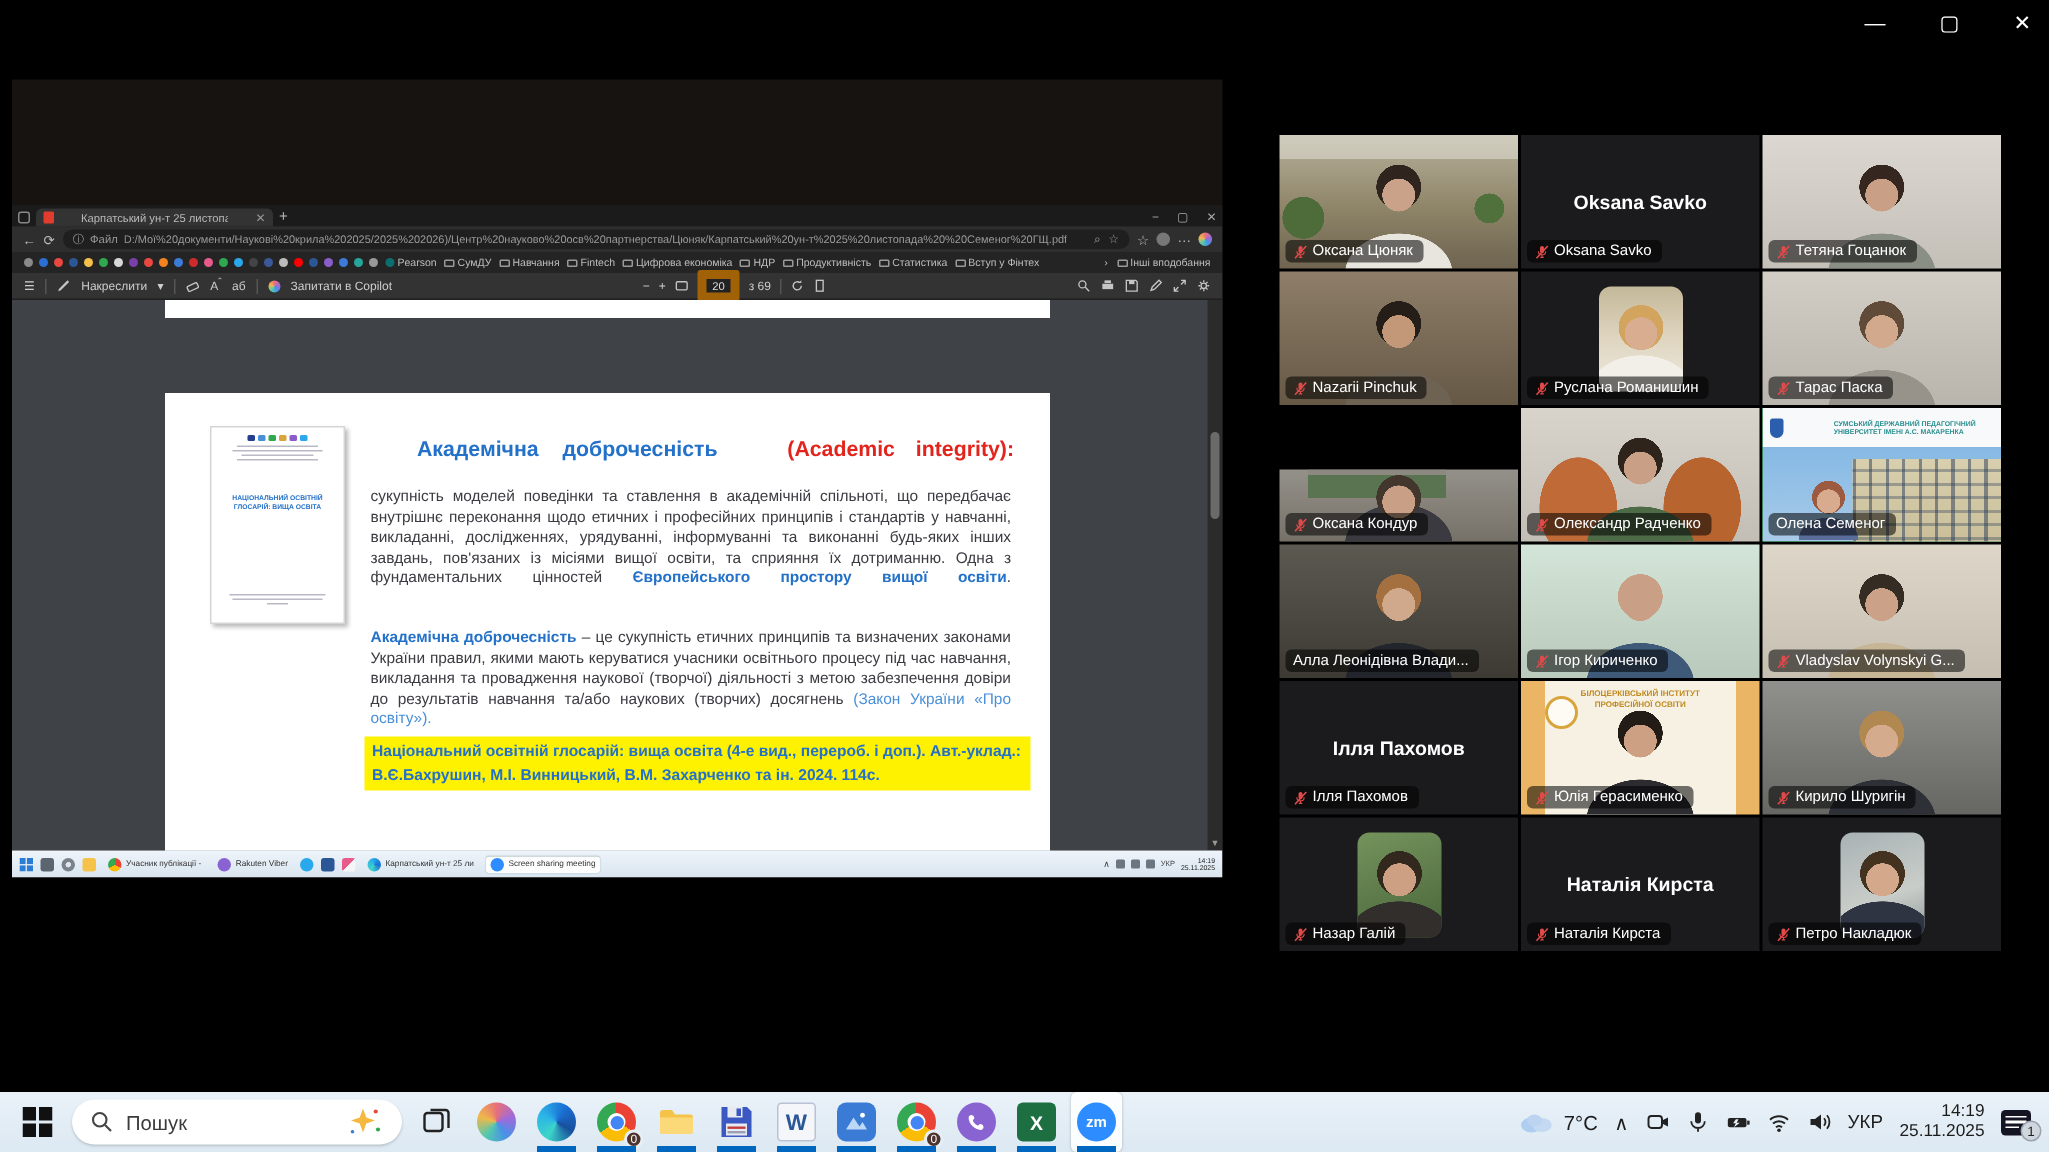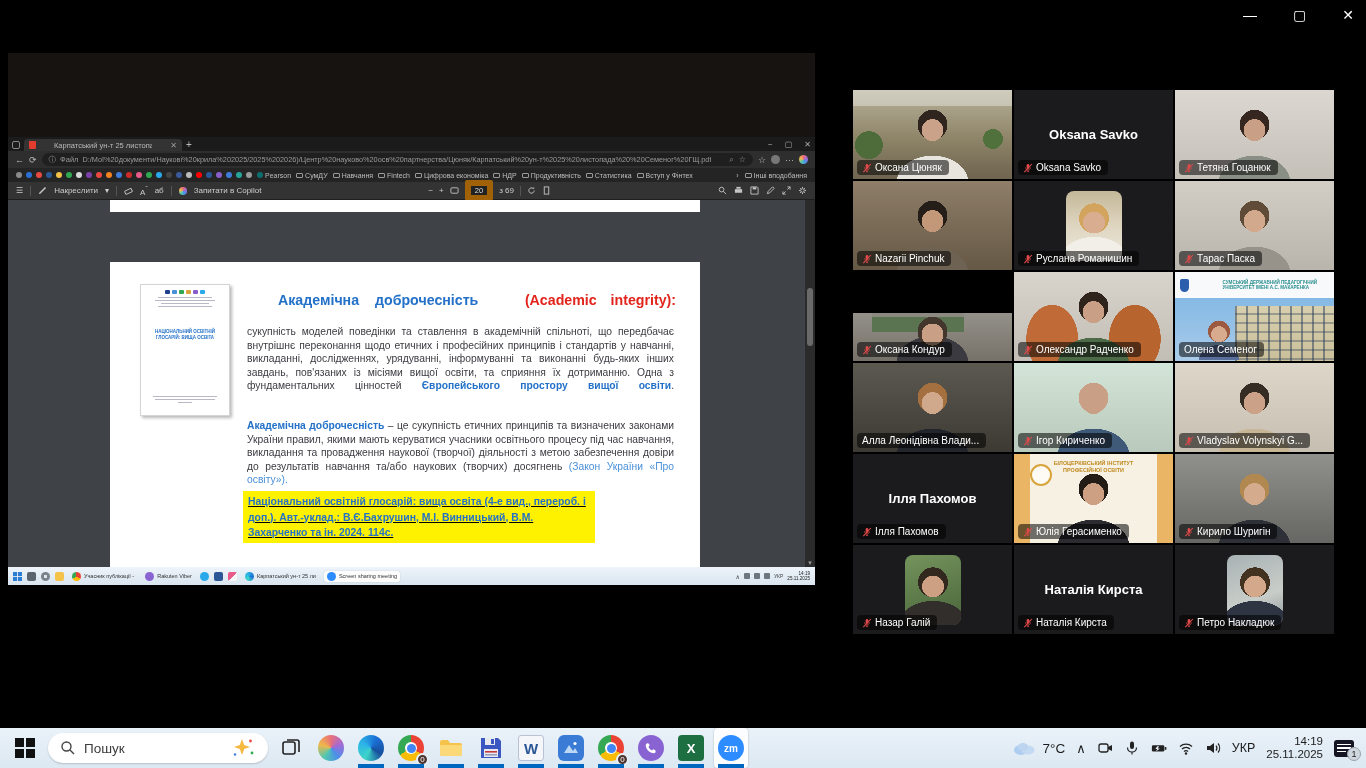--- a/index.html
+++ b/index.html
@@ -69,22 +69,22 @@
   .t-uk{color:var(--doc-title-blue);word-spacing:12px;}
   .t-en{color:var(--doc-title-red);word-spacing:10px;}
 
   .para{position:absolute;left:137px;width:427px;font-size:10.3px;line-height:13.5px;color:#3b3b42;
         text-align:justify;font-weight:500;}
   .para1{top:63px;text-align-last:justify;}
   .para2{top:157px;}
   .bluephrase{color:var(--doc-title-blue);font-weight:bold;}
   .linkphrase{color:var(--doc-link-blue);}
 
-  .hl{position:absolute;left:133px;top:229px;width:352px;background:var(--highlight-yellow);
-      padding:3px 5px 2px;font-weight:bold;text-decoration:underline;}
+  .hl{position:absolute;left:133px;top:229px;width:444px;background:var(--highlight-yellow);
+      padding:3px 5px 2px;font-weight:bold;}
   .hl-main{font-size:10.4px;line-height:15.5px;color:var(--doc-title-blue);}
   .hl-url{font-size:9.2px;color:#15151a;line-height:12px;}
 
   
   .ptask{position:absolute;left:0;bottom:0;width:807px;height:18px;
          background:linear-gradient(180deg,#eef4fa,#d9e5f0);display:flex;align-items:center;gap:5px;
          padding:0 5px;font-size:5.5px;color:#333;}
   .pic{width:9px;height:9px;border-radius:2px;flex:none;}
   .pchip{display:flex;align-items:center;gap:3px;padding:1px 3px;border-radius:2px;flex:none;white-space:nowrap;}
   .pchip.active{background:#fdfdfd;box-shadow:0 0 1px #8aa;}

